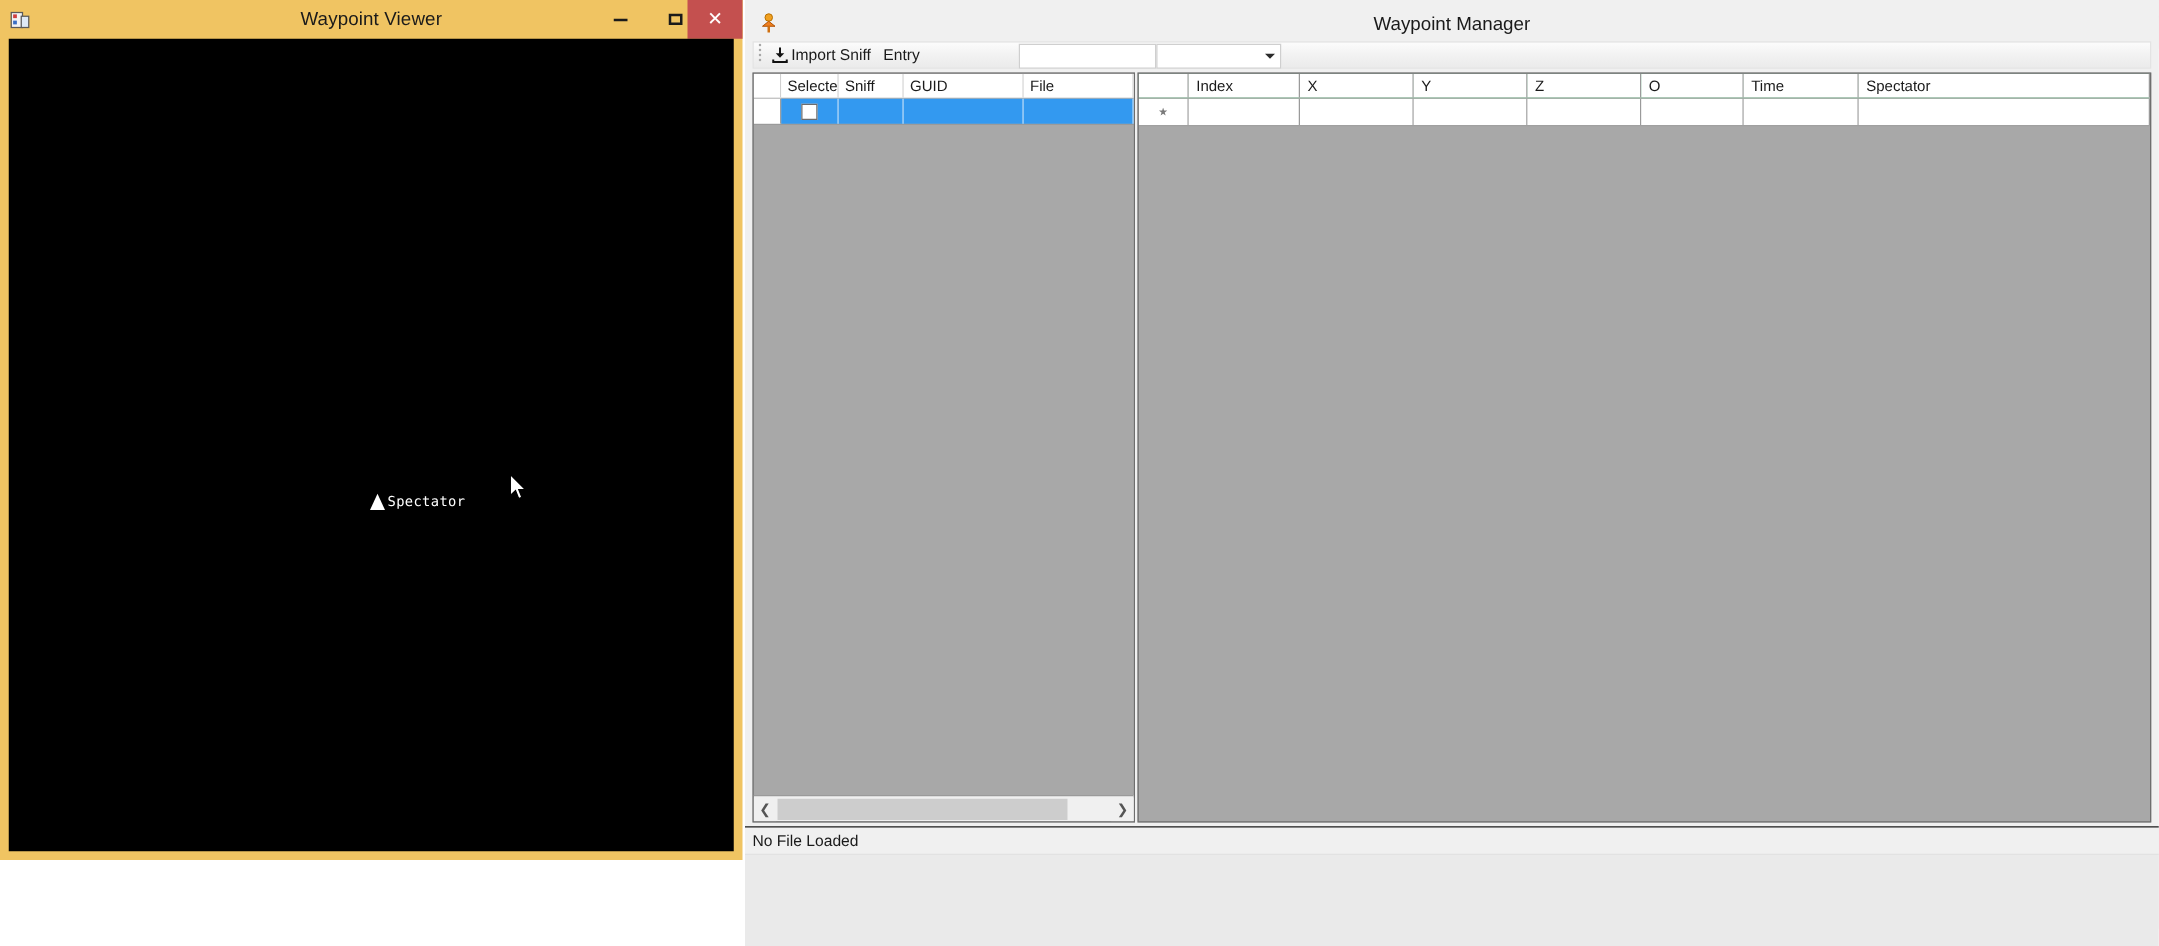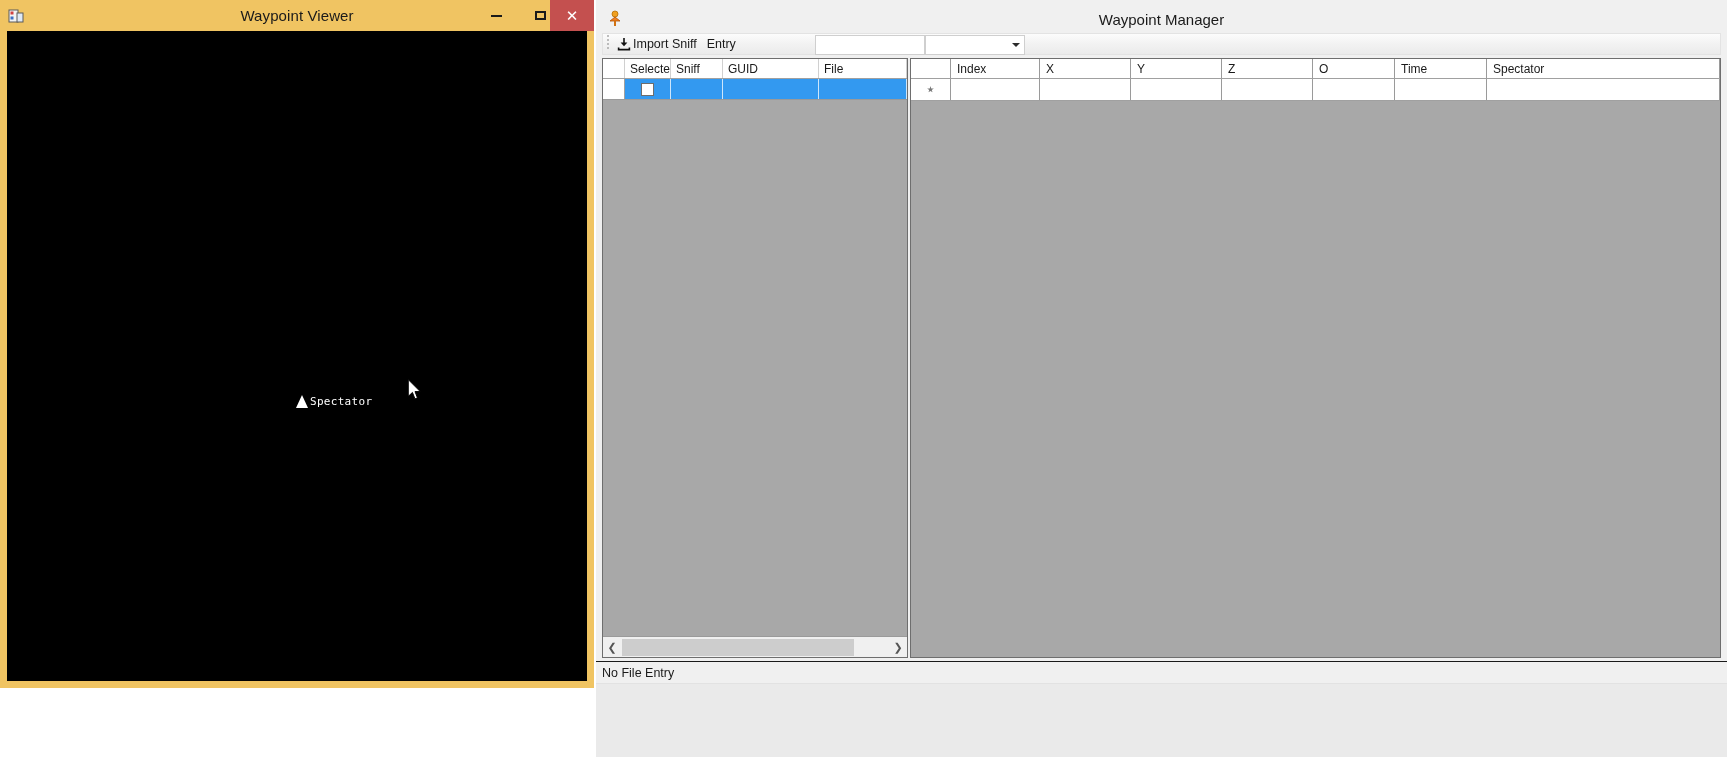--- a/index.html
+++ b/index.html
@@ -525,17 +525,17 @@
       <div class="rcell" style="width:91px;"></div>
       <div class="rcell" style="width:91px;"></div>
       <div class="rcell" style="width:91px;"></div>
       <div class="rcell" style="width:82px;"></div>
       <div class="rcell" style="width:92px;"></div>
       <div class="rcell" style="width:233px;"></div>
     </div>
   </div>
 
   <div id="status-bar">
-    <span id="status-text">No File Entry</span>
+    <span id="status-text">No File Loaded</span>
   </div>
 
   <div id="manager-bottom-fill"></div>
 </div>
 
 </body></html>

